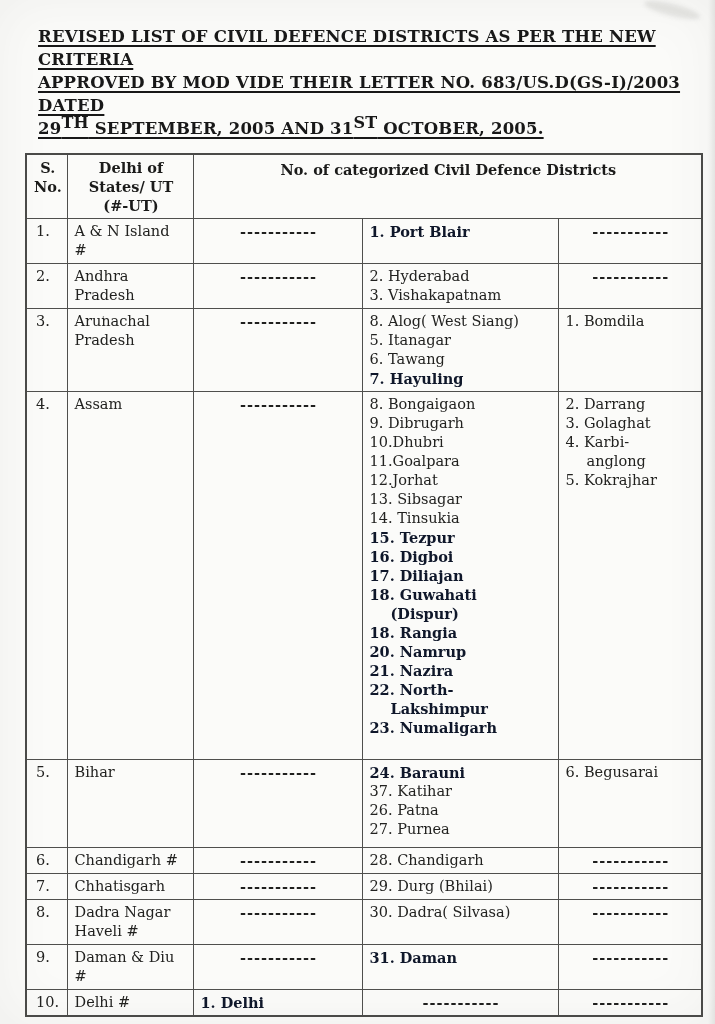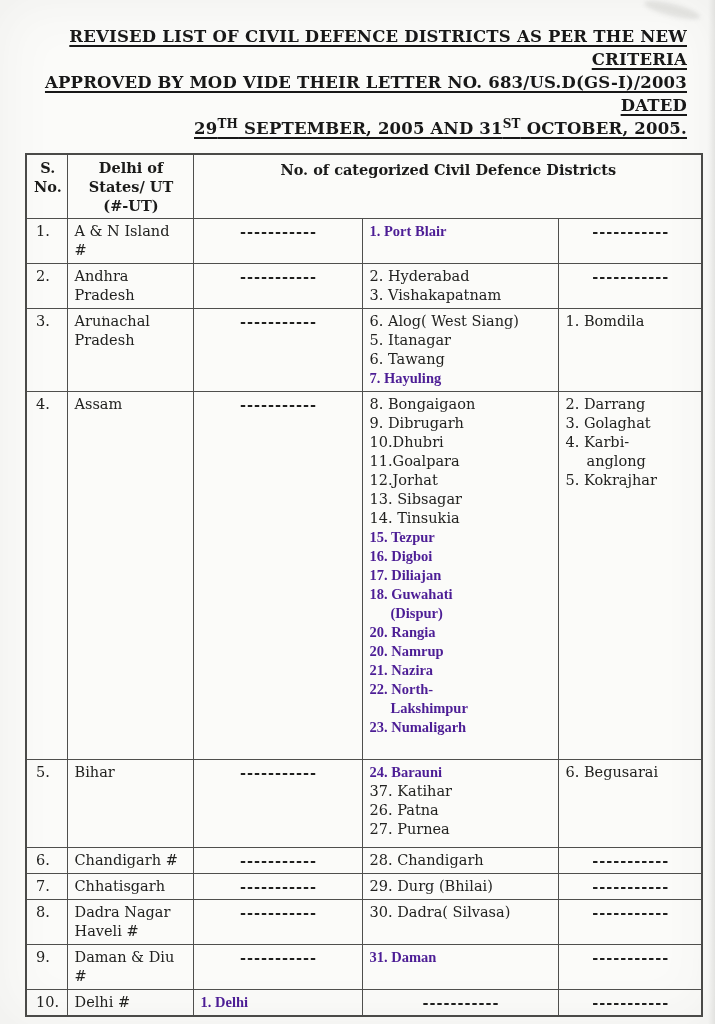--- a/index.html
+++ b/index.html
@@ -31,34 +31,34 @@
     filter: blur(2px);
   }
   .speck {
     position: absolute;
     left: 101px; top: 314px;
     font-size: 13px;
     color: rgba(60,60,60,0.55);
   }
   .title {
     margin: 25px 28px 0 38px;
-    text-align: right;
+    text-align: left;
     font-weight: bold;
     font-size: 16.5px;
     line-height: 23px;
     letter-spacing: 0.2px;
     color: #181818;
   }
   .title .tline {
     text-decoration: underline;
     text-underline-offset: 3px;
     text-decoration-thickness: 1.5px;
   }
   .title sup {
-    font-size: 12px;
+    font-size: 16px;
     line-height: 0;
   }
   table.doc-table {
     border-collapse: collapse;
     table-layout: fixed;
     margin: 13px 0 0 25px;
     width: 676px;
     border: 2px solid #4a4a48;
   }
   .doc-table col.c-sno   { width: 41px; }
@@ -81,21 +81,21 @@
     color: #1b1b1a;
   }
   .doc-table th.h-span { padding-top: 5px; text-align: center; }
   .doc-table td.sno { padding-left: 9px; }
   .doc-table .dashes {
     text-align: center;
     font-weight: bold;
     letter-spacing: 1px;
     color: #1f1f1e;
   }
-  .doc-table .bold { font-weight: bold; color: #4c1d95; font-family: Liberation Serif, serif; }
+  .doc-table .bold { font-weight: bold; color: #0f172a; }
   .doc-table .indent { padding-left: 21px; }
   .doc-table tbody tr:nth-child(4) td { padding-bottom: 22px; }
   .doc-table tbody tr:nth-child(5) td { padding-bottom: 8px; }
   .hdr2-empty { height: 24px; }
 </style>
 </head>
 <body>
 
 <div class="page">
   <div class="smudge"></div>
@@ -166,21 +166,21 @@
         <tr>
           <td class="sno">3.</td>
           <td>
             <div>Arunachal</div>
             <div>Pradesh</div>
           </td>
           <td>
             <div class="dashes">-----------</div>
           </td>
           <td>
-            <div>6. Alog( West Siang)</div>
+            <div>8. Alog( West Siang)</div>
             <div>5. Itanagar</div>
             <div>6. Tawang</div>
             <div class="bold">7. Hayuling</div>
           </td>
           <td>
             <div>1. Bomdila</div>
           </td>
         </tr>
         <tr>
           <td class="sno">4.</td>
@@ -196,21 +196,21 @@
             <div>10.Dhubri</div>
             <div>11.Goalpara</div>
             <div>12.Jorhat</div>
             <div>13. Sibsagar</div>
             <div>14. Tinsukia</div>
             <div class="bold">15. Tezpur</div>
             <div class="bold">16. Digboi</div>
             <div class="bold">17. Diliajan</div>
             <div class="bold">18. Guwahati</div>
             <div class="bold indent">(Dispur)</div>
-            <div class="bold">20. Rangia</div>
+            <div class="bold">18. Rangia</div>
             <div class="bold">20. Namrup</div>
             <div class="bold">21. Nazira</div>
             <div class="bold">22. North-</div>
             <div class="bold indent">Lakshimpur</div>
             <div class="bold">23. Numaligarh</div>
           </td>
           <td>
             <div>2. Darrang</div>
             <div>3. Golaghat</div>
             <div>4. Karbi-</div>

